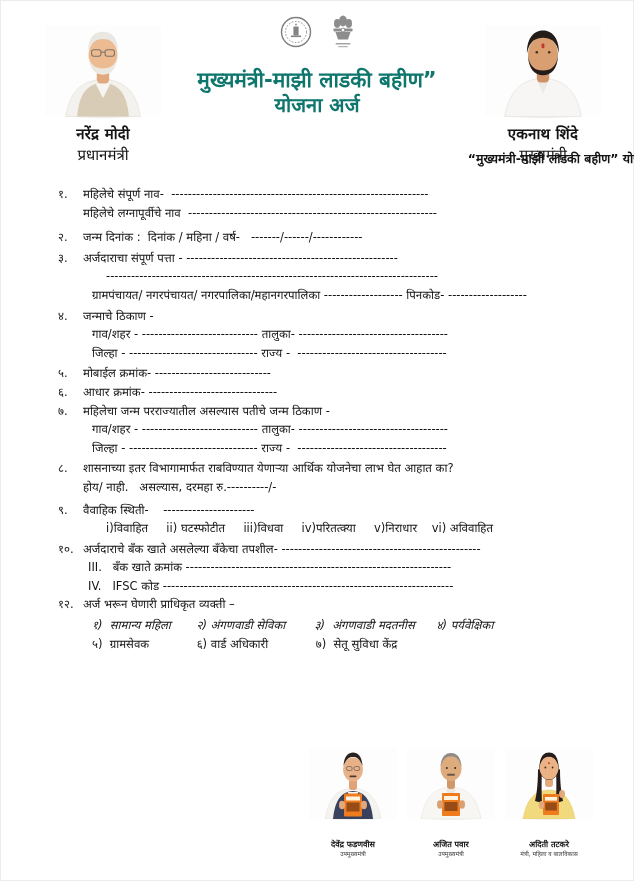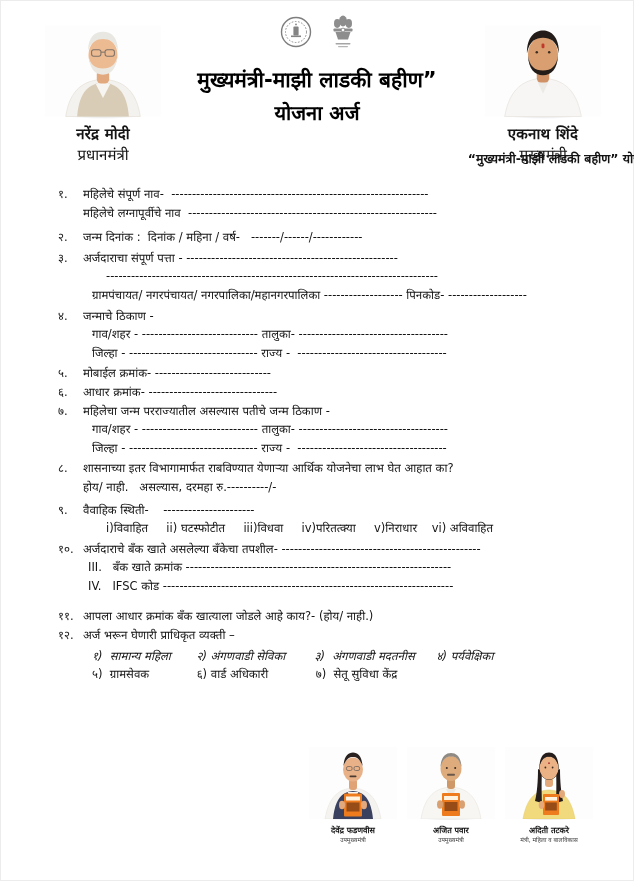--- a/index.html
+++ b/index.html
@@ -16,42 +16,42 @@
   .photo-shadow{width:104px;height:7px;margin:-3px auto 0;
       background:radial-gradient(ellipse 60% 100% at 50% 0%, rgba(60,60,60,.30), rgba(0,0,0,0) 70%);}
   .off-name{font-size:15px;font-weight:bold;margin-top:2px;letter-spacing:.2px;}
   .off-role{font-size:15px;margin-top:1px;}
 
   .emblems{position:absolute;top:12px;left:0;width:100%;display:flex;justify-content:center;gap:16px;align-items:center;}
   .emblems svg{display:block;}
 
   .main-title{position:absolute;top:66px;left:0;width:100%;text-align:center;font-weight:bold;}
   .main-title .t1{font-size:21px;line-height:26px;}
-  .main-title .t2{font-size:20px;line-height:24px;margin-top:8px;}
+  .main-title .t2{font-size:20px;line-height:24px;margin-top:0;}
 
   .subtitle{position:absolute;top:149px;left:0;width:100%;text-align:right;
             font-size:12.5px;font-weight:bold;padding-left:43px;}
 
   
   .form{position:absolute;top:184px;left:57px;right:16px;font-size:11.5px;}
   .form-line{display:flex;line-height:18.6px;white-space:pre-wrap;}
   .form-line .num{flex:none;width:25px;}
   .form-line .txt{flex:1 1 auto;min-width:0;}
   .form-line.ind1{padding-left:34px;}
   .form-line.ind2{padding-left:30px;}
   .form-line.ind3{padding-left:48px;}
 
   
   .footer{position:absolute;top:746px;left:308px;display:flex;gap:10px;}
   .f-official{width:88px;text-align:center;}
   .f-photo{width:88px;height:72px;position:relative;}
   .f-photo svg{width:100%;height:100%;display:block;}
   .f-shadow{width:84px;height:5px;margin:-2px auto 0;
       background:radial-gradient(ellipse 60% 100% at 50% 0%, rgba(60,60,60,.30), rgba(0,0,0,0) 70%);}
-  .f-name{font-size:8px;font-weight:bold;margin-top:2px;}
+  .f-name{font-size:8px;font-weight:bold;margin-top:16px;}
   .f-role{font-size:6px;color:#3a3a3a;margin-top:1px;}
 </style>
 </head>
 <body>
 
 <div class="page">
 
   <div class="official left">
     <div class="photo">
       <svg viewBox="0 0 112 88">
@@ -106,21 +106,21 @@
       <ellipse cx="7.2" cy="10.5" rx="3.2" ry="4.4" fill="#8d8d8d"></ellipse>
       <ellipse cx="18.8" cy="10.5" rx="3.2" ry="4.4" fill="#8d8d8d"></ellipse>
       <rect x="3.5" y="15.5" width="19" height="3" rx="0.8" fill="#8d8d8d"></rect>
       <circle cx="13" cy="17" r="1.9" fill="#fdfdfd" stroke="#6f6f6f" stroke-width="0.7"></circle>
       <path d="M5.5 19 L20.5 19 L18 26.5 L8 26.5 Z" fill="#8d8d8d"></path>
       <rect x="5.5" y="30" width="15" height="1.4" rx="0.7" fill="#a5a5a5"></rect>
       <rect x="8" y="33" width="10" height="1.2" rx="0.6" fill="#b5b5b5"></rect>
     </svg>
   </div>
 
-  <div class="main-title" style="color:#000000;">
+  <div class="main-title" style="color:#0f766e;">
     <div class="t1">मुख्यमंत्री-माझी लाडकी बहीण”</div>
     <div class="t2">योजना अर्ज</div>
   </div>
 
   <div class="subtitle">“मुख्यमंत्री-माझी लाडकी बहीण” योजना अर्ज</div>
 
   <div class="form">
       <div class="form-line ind0"><span class="num">१.</span><span class="txt">महिलेचे संपूर्ण नाव-  --------------------------------------------------------------</span></div>
       <div class="form-line ind0"><span class="num"></span><span class="txt">महिलेचे लग्नापूर्वीचे नाव  ------------------------------------------------------------</span></div>
       <div class="form-line ind0" style="margin-top: 6px;"><span class="num">२.</span><span class="txt">जन्म दिनांक :  दिनांक / महिना / वर्ष-   -------/------/------------</span></div>
@@ -135,21 +135,20 @@
       <div class="form-line ind0"><span class="num">७.</span><span class="txt">महिलेचा जन्म परराज्यातील असल्यास पतीचे जन्म ठिकाण -</span></div>
       <div class="form-line ind1"><span class="txt">गाव/शहर - ---------------------------- तालुका- ------------------------------------</span></div>
       <div class="form-line ind1"><span class="txt">जिल्हा - ------------------------------- राज्य -  ------------------------------------</span></div>
       <div class="form-line ind0" style="margin-top: 2px;"><span class="num">८.</span><span class="txt">शासनाच्या इतर विभागामार्फत राबविण्यात येणाऱ्या आर्थिक योजनेचा लाभ घेत आहात का?</span></div>
       <div class="form-line ind0"><span class="num"></span><span class="txt">होय/ नाही.   असल्यास, दरमहा रु.----------/-</span></div>
       <div class="form-line ind0" style="margin-top: 4px;"><span class="num">९.</span><span class="txt">वैवाहिक स्थिती-    ----------------------</span></div>
       <div class="form-line ind3"><span class="txt">i)विवाहित     ii) घटस्फोटीत     iii)विधवा     iv)परितत्क्या     v)निराधार    vi) अविवाहित</span></div>
       <div class="form-line ind0" style="margin-top: 2px;"><span class="num">१०.</span><span class="txt">अर्जदाराचे बँक खाते असलेल्या बँकेचा तपशील- ------------------------------------------------</span></div>
       <div class="form-line ind2"><span class="txt">III.   बँक खाते क्रमांक ----------------------------------------------------------------</span></div>
       <div class="form-line ind2"><span class="txt">IV.   IFSC कोड ----------------------------------------------------------------------</span></div>
-      <div class="form-line ind0" style="margin-top: 12px;"><span class="num">११.</span><span class="txt">आपला आधार क्रमांक बँक खात्याला जोडले आहे काय?- (होय/ नाही.)</span></div>
       <div class="form-line ind0"><span class="num">१२.</span><span class="txt">अर्ज भरून घेणारी प्राधिकृत व्यक्ती –</span></div>
       <div class="form-line ind1" style="margin-top: 2px; font-style: italic;"><span class="txt">१)  सामान्य महिला       २) अंगणवाडी सेविका        ३)  अंगणवाडी मदतनीस      ४) पर्यवेक्षिका</span></div>
       <div class="form-line ind1"><span class="txt">५)  ग्रामसेवक             ६) वार्ड अधिकारी             ७)  सेतू सुविधा केंद्र</span></div>
     </div>
 
   <div class="footer">
 
     <div class="f-official">
       <div class="f-photo">
         <svg viewBox="0 0 88 72">

